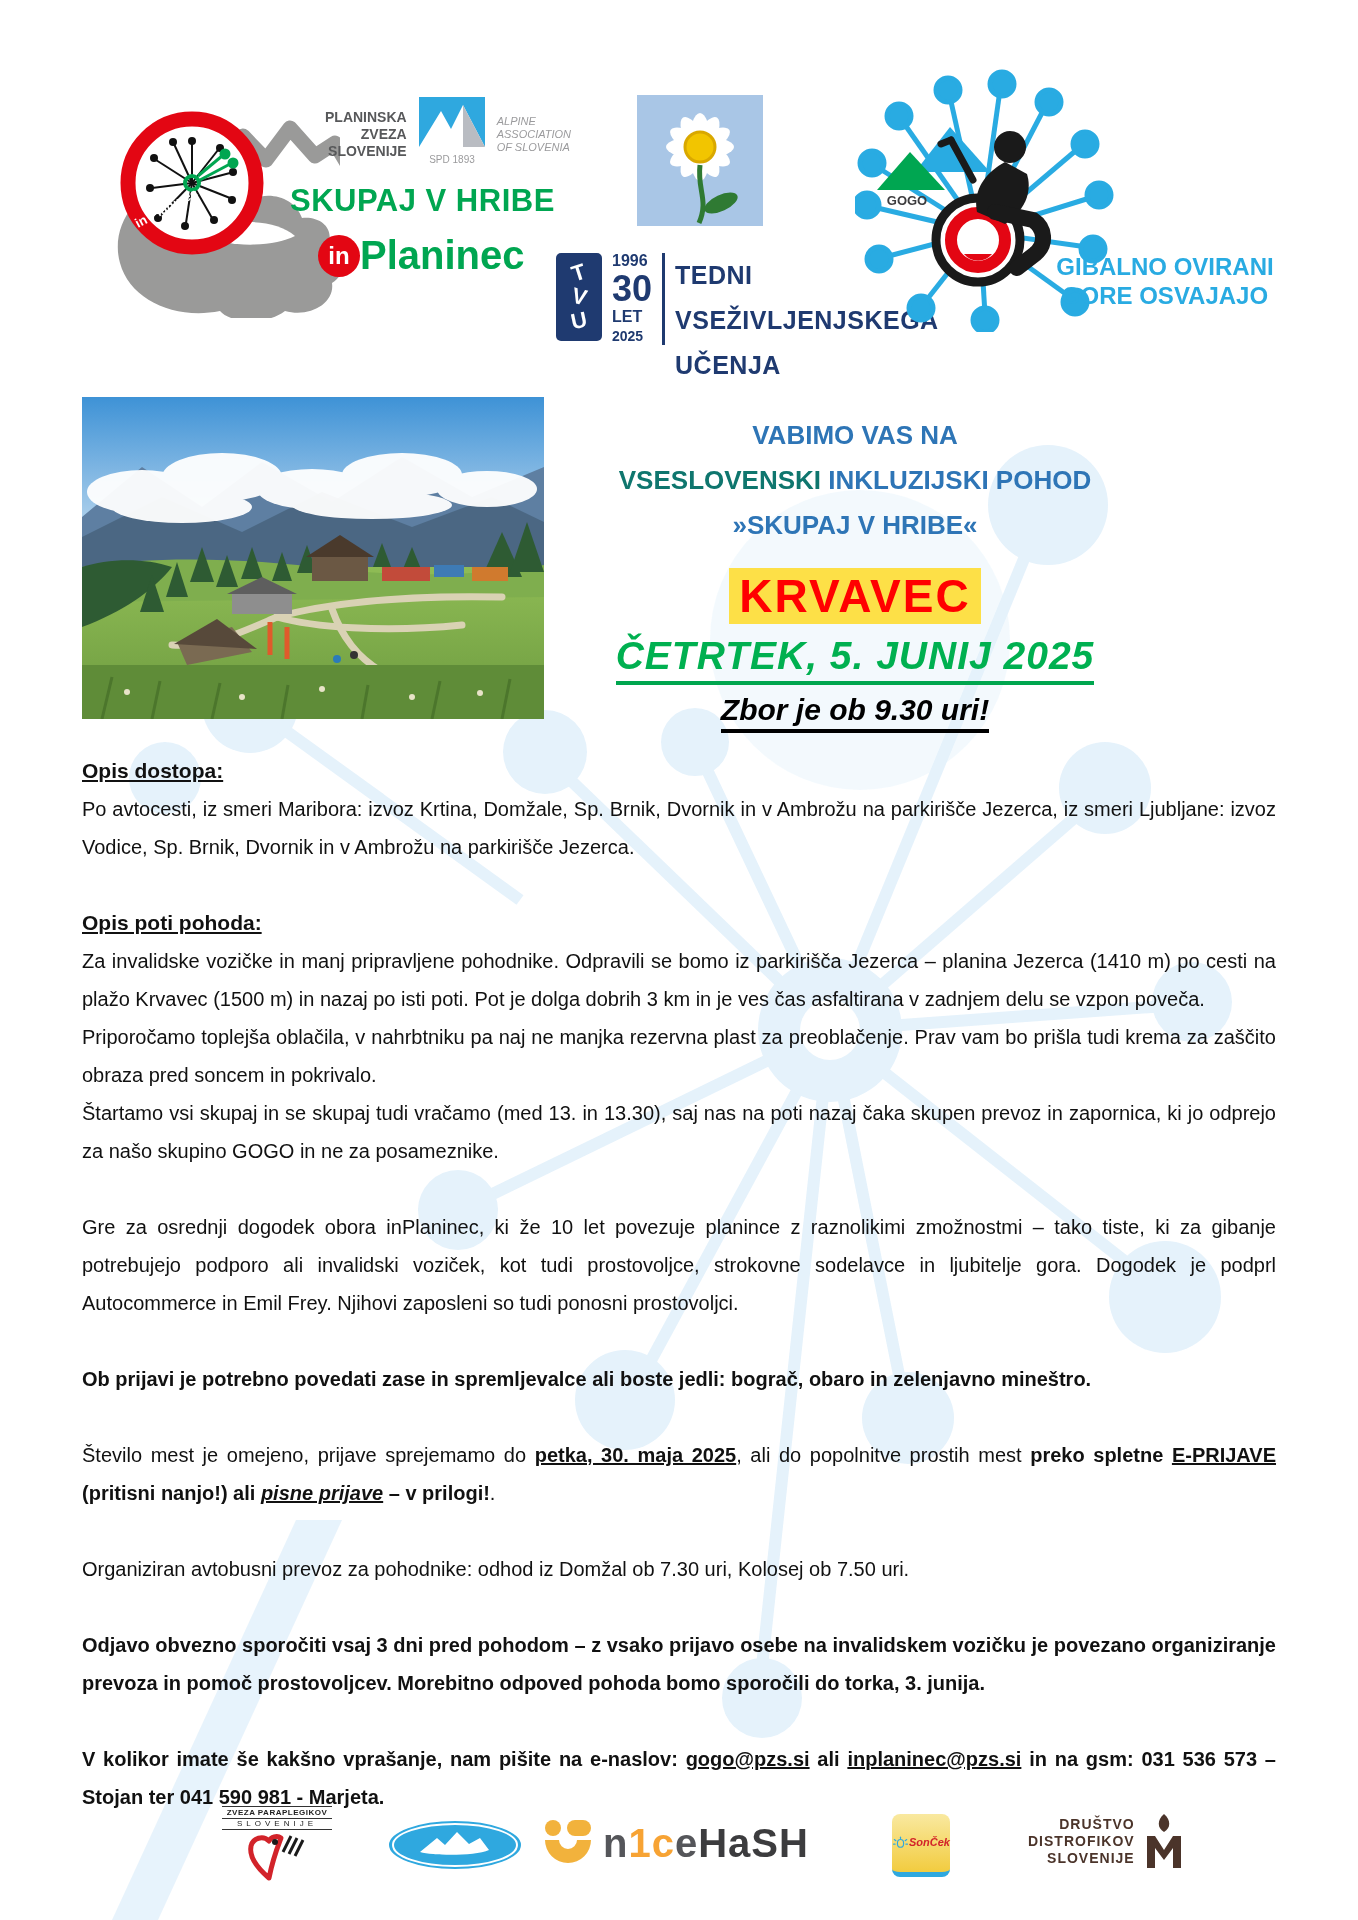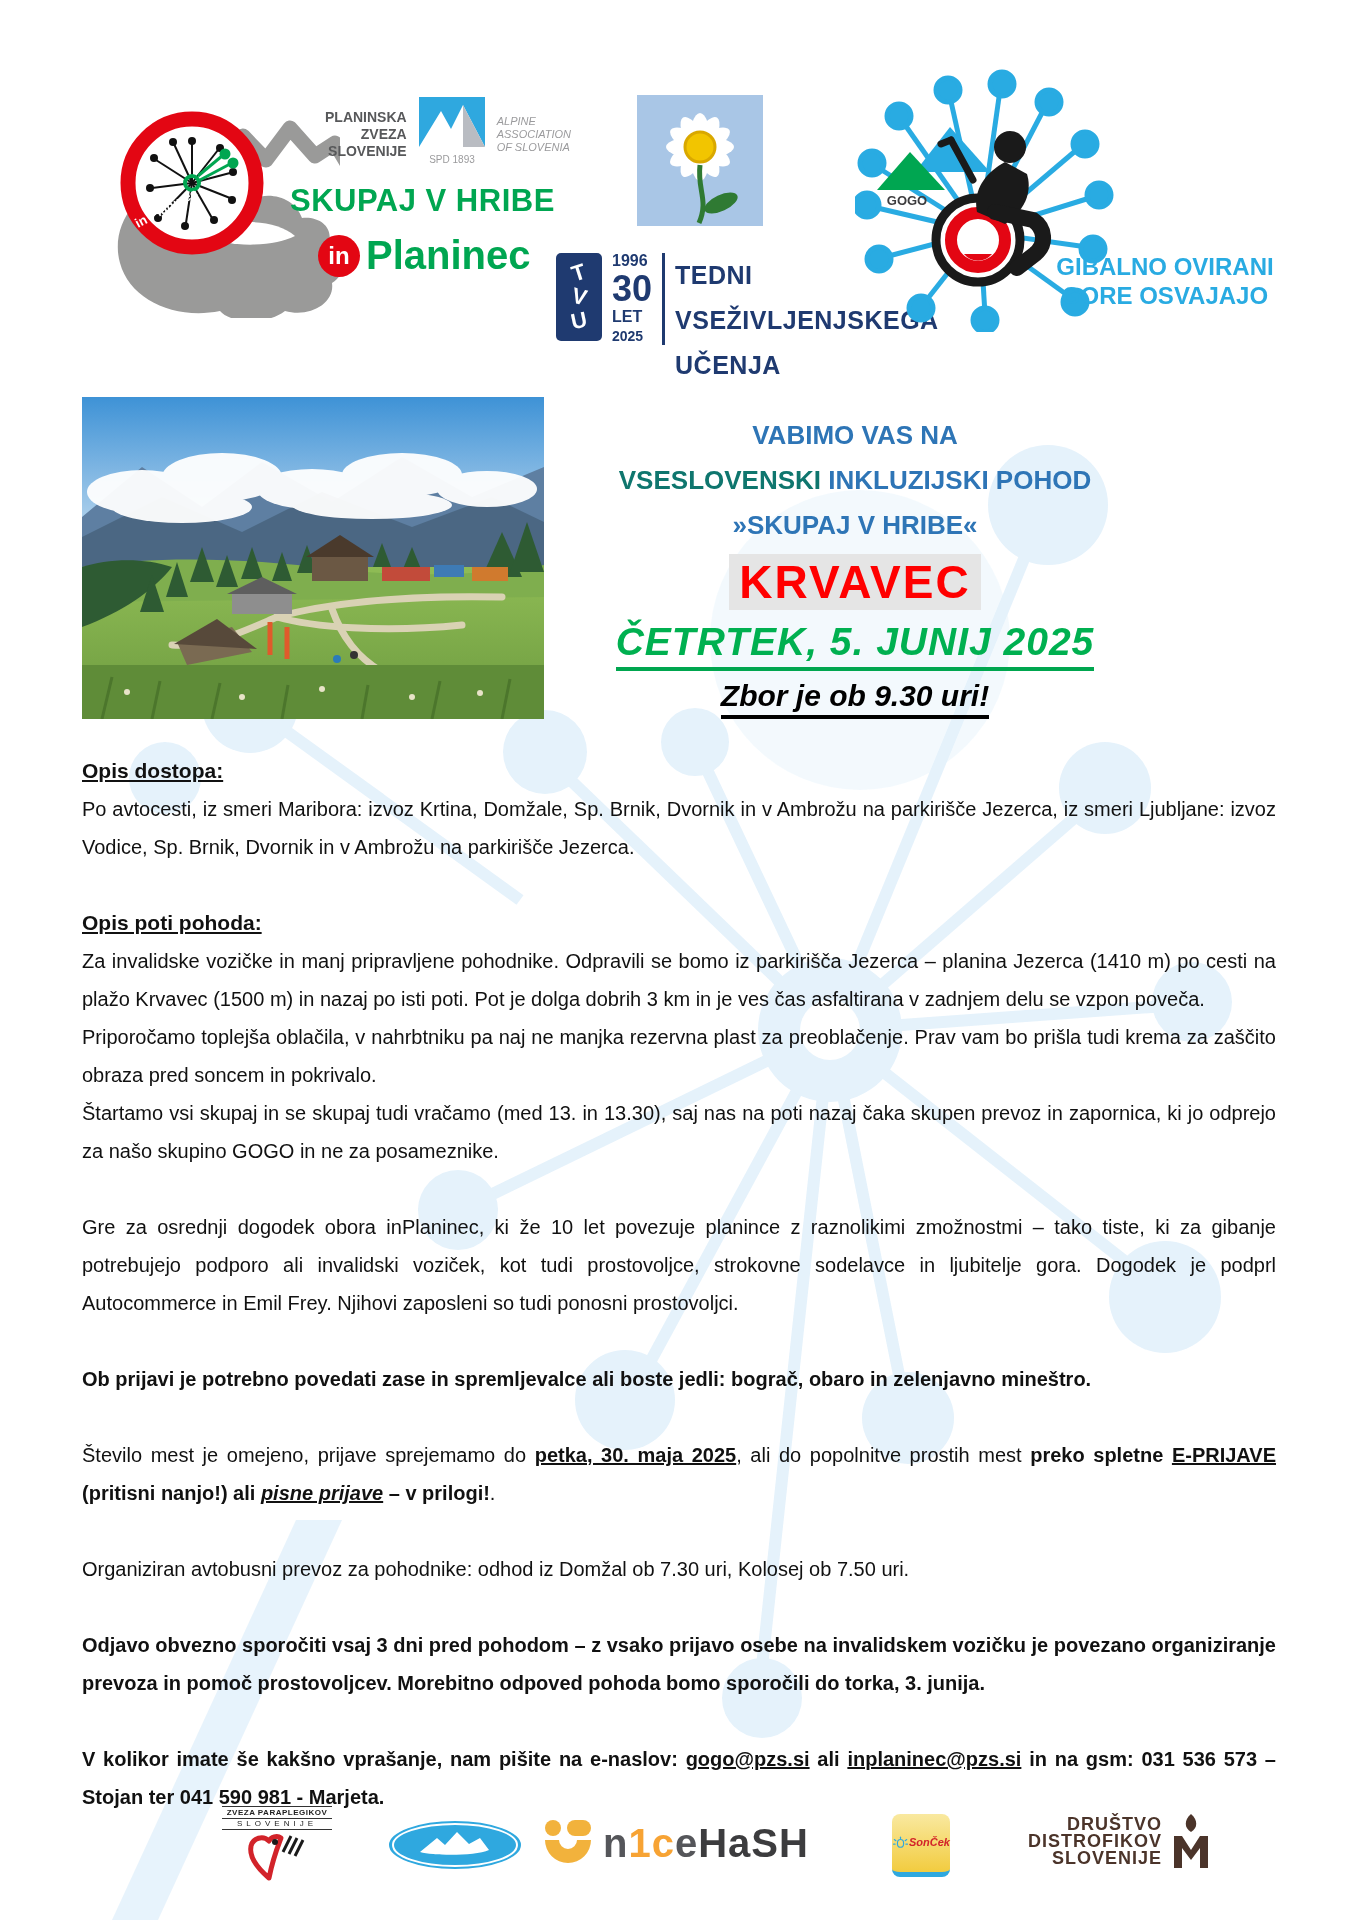--- a/index.html
+++ b/index.html
@@ -4,21 +4,21 @@
 <style>
   html,body{margin:0;padding:0;background:#e8e8e8;}
   .page{
     position:relative;width:1358px;height:1920px;margin:0 auto;
     background:#ffffff;overflow:hidden;
     font-family:"Liberation Sans",sans-serif;color:#111;
   }
   .abs{position:absolute;}
   
   .brand-title{font-size:31px;font-weight:bold;color:#00A651;letter-spacing:.5px;}
-  .brand-word{display:flex;align-items:center;gap:6px;}
+  .brand-word{display:flex;align-items:center;gap:0;}
   .brand-in{width:42px;height:42px;border-radius:50%;background:#E30613;color:#fff;
     font-size:24px;font-weight:bold;display:flex;align-items:center;justify-content:center;}
   .brand-rest{font-size:40px;font-weight:bold;color:#00A651;}
   .pzs{display:flex;align-items:center;gap:8px;}
   .pzs-name{font-size:14px;font-weight:bold;color:#57585a;text-align:right;line-height:17px;}
   .pzs-alt{font-size:11px;color:#9b9b9d;font-style:italic;line-height:13px;}
   .tvu{display:flex;align-items:flex-start;gap:10px;}
   .tvu-box{width:46px;height:88px;background:#1F3A70;border-radius:5px;
     display:flex;flex-direction:column;align-items:center;justify-content:center;color:#fff;font-weight:bold;}
   .tvu-box span{font-size:22px;line-height:24px;display:block;}
@@ -27,22 +27,22 @@
   .tvu-box span:nth-child(3){transform:rotate(-12deg);}
   .tvu-col{display:flex;flex-direction:column;align-items:flex-start;color:#1F3A70;font-weight:bold;line-height:1;}
   .tvu-col .y1{font-size:16px;} .tvu-col .big{font-size:36px;margin:2px 0;} .tvu-col .let{font-size:16px;} .tvu-col .y2{font-size:14px;margin-top:4px;}
   .tvu-rule{width:3px;height:92px;background:#1F3A70;}
   .tvu-name{color:#1F3A70;font-weight:bold;font-size:25px;line-height:45px;letter-spacing:.5px;}
   .gogo-tag{color:#29ABE2;font-weight:bold;font-size:24px;line-height:29px;text-align:center;}
   
   .invite{left:545px;top:413px;width:620px;text-align:center;}
   .inv-l1{font-size:26px;font-weight:bold;color:#2E75B6;line-height:45px;}
   .inv-purple{color:#0f766e;} .inv-blue{color:#2E75B6;}
-  .krvavec{display:inline-block;background:#e5e5e5;color:#FF0000;font-size:46px;
-    font-weight:bold;letter-spacing:2px;padding:1px 10px;margin-top:6px;}
+  .krvavec{display:inline-block;background:#fde047;color:#FF0000;font-size:46px;
+    font-weight:bold;letter-spacing:2px;padding:1px 10px;margin-top:20px;}
   .date-line{display:inline-block;color:#00B050;font-size:39px;font-weight:bold;font-style:italic;
     letter-spacing:1px;border-bottom:4px solid #00A64F;padding-bottom:3px;margin-top:10px;}
   .meet-line{display:inline-block;color:#000;font-size:30px;font-weight:bold;font-style:italic;
     border-bottom:4px solid #000;padding-bottom:2px;margin-top:8px;}
   
   .copy{left:82px;top:752px;width:1194px;font-size:20px;line-height:38px;text-align:justify;}
   .copy h3{font-size:21px;margin:0;display:inline-block;text-decoration:underline;line-height:38px;font-weight:bold;}
   .copy p{margin:0 0 0 0;}
   .gap{height:38px;}
   .b{font-weight:bold;} .u{text-decoration:underline;} .i{font-style:italic;}
@@ -53,21 +53,21 @@
   .para-l1{font-size:8px;font-weight:bold;color:#222;border-top:1px solid #333;border-bottom:1px solid #333;padding:1px 0;letter-spacing:.5px;}
   .para-l2{font-size:8px;color:#222;letter-spacing:4px;border-bottom:1px solid #333;padding-bottom:1px;}
   .nicehash{left:543px;top:1818px;display:flex;align-items:center;gap:10px;}
   .nh-text{font-size:40px;font-weight:bold;letter-spacing:1px;line-height:1;}
   .nh-n{color:#55565a;} .nh-1{color:#F7A334;} .nh-c{color:#F7A334;} .nh-e{color:#55565a;} .nh-hash{color:#3c3c3e;}
   .soncek{left:892px;top:1814px;width:58px;height:58px;border-radius:8px;
     background:linear-gradient(180deg,#F9E9A0,#F2CC3F);border-bottom:5px solid #2FA8DF;
     display:flex;flex-direction:row;align-items:center;justify-content:flex-end;position:absolute;}
   .soncek-word{font-size:11px;font-weight:bold;color:#D2232A;font-style:italic;margin-bottom:2px;}
   .distro{left:1028px;top:1812px;display:flex;align-items:center;gap:8px;}
-  .distro-name{font-size:18px;font-weight:bold;color:#4B342A;text-align:right;line-height:17px;letter-spacing:1px;}
+  .distro-name{font-size:14px;font-weight:bold;color:#4B342A;text-align:right;line-height:17px;letter-spacing:1px;}
 </style>
 </head>
 <body>
 
 <div class="page">
 
   <svg class="abs" style="left:0;top:0;z-index:0;" width="1358" height="1920" viewBox="0 0 1358 1920">
     <g fill="#CFE7F8" stroke="#CFE7F8" opacity="0.55">
       <circle cx="860" cy="640" r="150" fill="#E4F2FB" stroke="none" opacity="0.8"></circle>
       <circle cx="250" cy="705" r="48" stroke="none"></circle>

